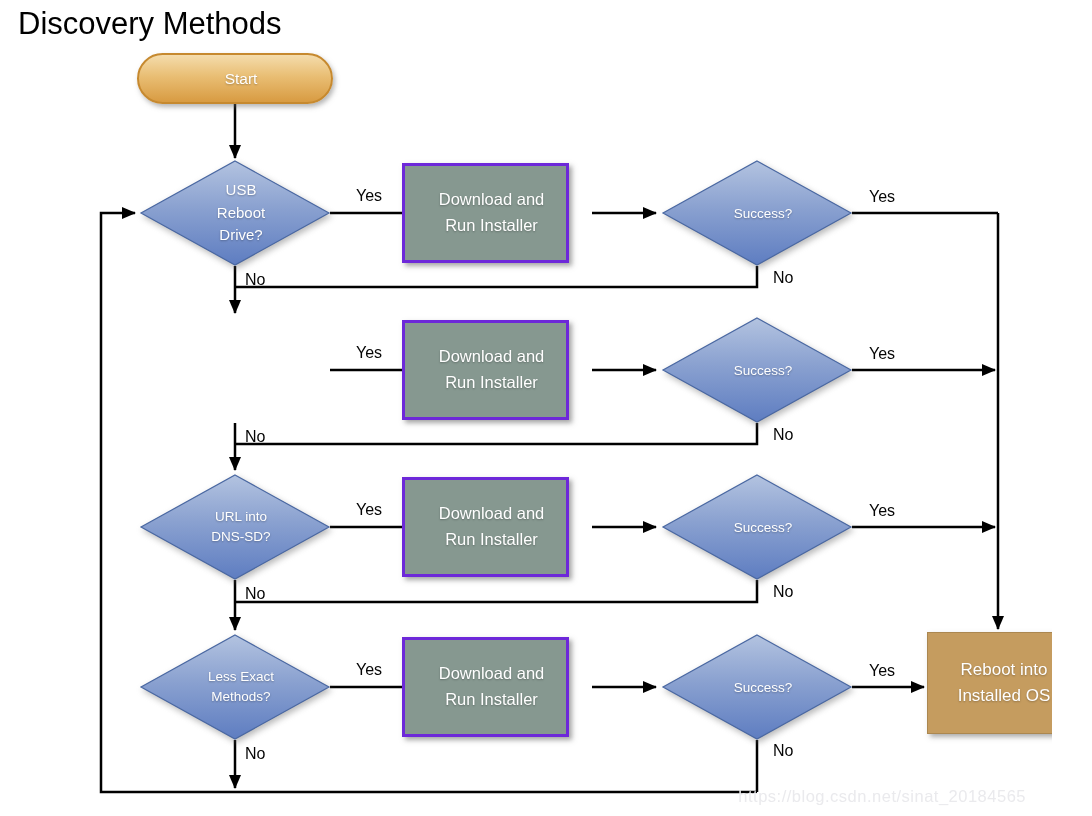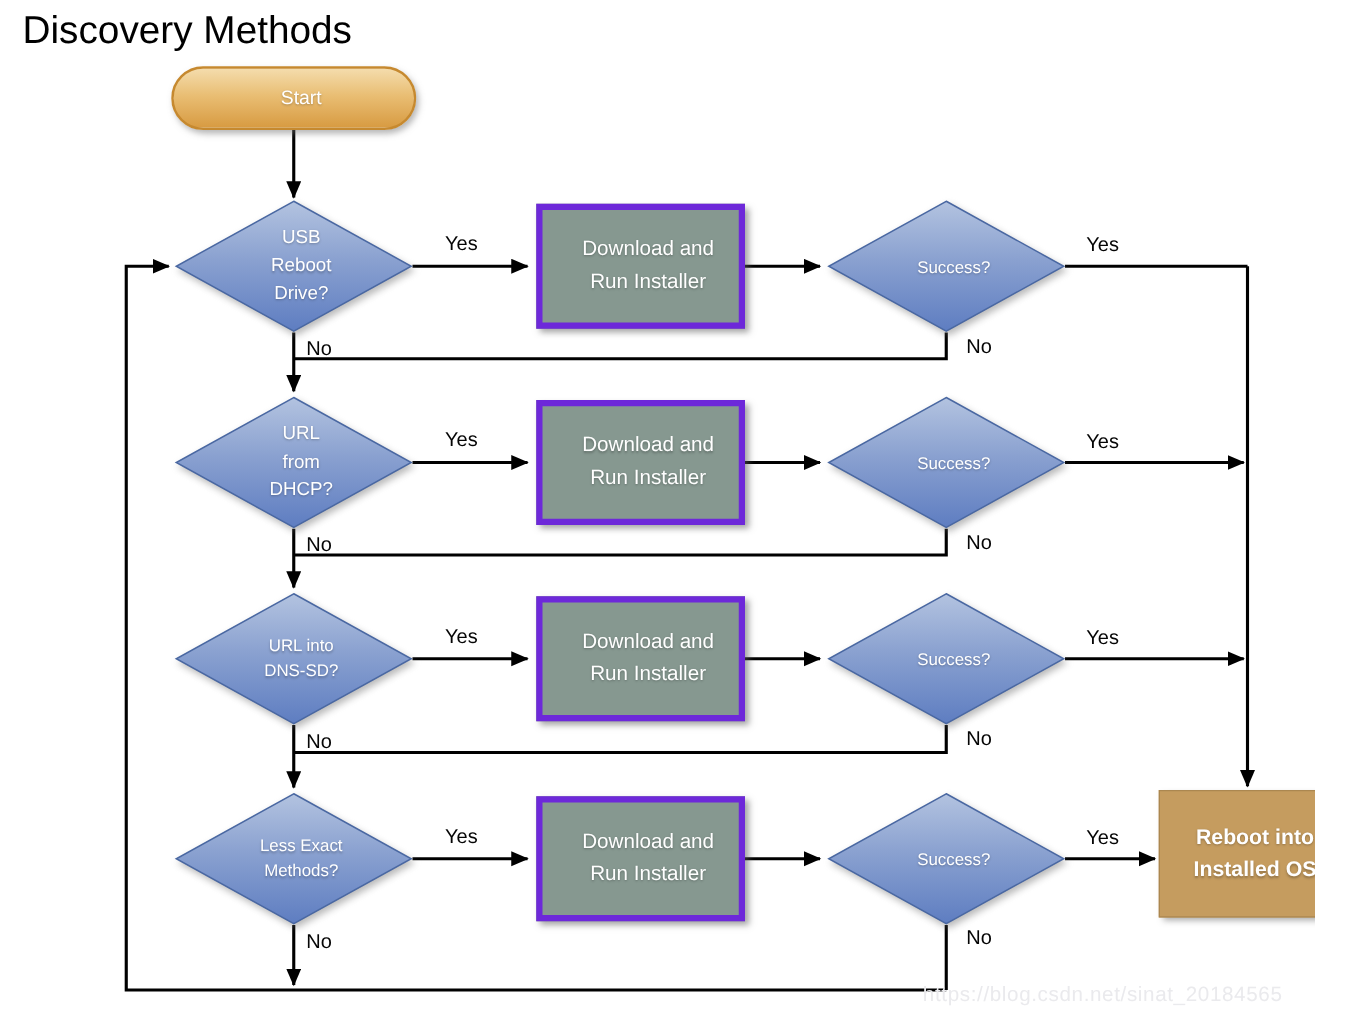--- a/index.html
+++ b/index.html
@@ -14,35 +14,35 @@
     background:linear-gradient(180deg,#F4DCAC 0%,#E9BE74 45%,#D89B42 100%);
     box-shadow:2px 3px 5px rgba(110,110,110,.5);}
 
   .diamond{position:absolute;width:190px;height:106px;}
   .diamond svg{position:absolute;left:0;top:0;overflow:visible;
     filter:drop-shadow(2px 3px 3px rgba(100,100,100,.45));}
   .dec{left:140px;}
   .chk{left:662px;}
   .row1d{top:160px;} .row2d{top:317px;} .row3d{top:474px;} .row4d{top:634px;}
 
-  .process{position:absolute;left:429px;width:167px;height:100px;box-sizing:border-box;
-    background:#869890;border:5px solid #6d28d9;box-shadow:3px 3px 5px rgba(90,90,90,.55);}
+  .process{position:absolute;left:402px;width:167px;height:100px;box-sizing:border-box;
+    background:#869890;border:3px solid #6d28d9;box-shadow:3px 3px 5px rgba(90,90,90,.55);}
   .row1p{top:163px;} .row2p{top:320px;} .row3p{top:477px;} .row4p{top:637px;}
 
   .terminal{position:absolute;left:927px;top:632px;width:142px;height:102px;box-sizing:border-box;
     background:#C59C5F;border:1px solid #AB8750;box-shadow:3px 3px 5px rgba(90,90,90,.5);}
 
   .node-label{position:absolute;left:0;top:0;right:0;bottom:0;display:flex;align-items:center;
     justify-content:center;text-align:center;color:#fff;white-space:pre-line;
     text-shadow:0 1px 2px rgba(0,0,0,.28);padding-left:12px;}
   .start-label{font-size:15.5px;}
   .dec-label{font-size:15px;line-height:1.5;}
   .chk-label{font-size:13.5px;}
   .proc-label{font-size:16.5px;line-height:1.55;}
-  .term-label{font-size:17px;line-height:1.55;font-weight:bold;}
+  .term-label{font-size:17px;line-height:1.55;}
 
   
   .el{position:absolute;font-size:16px;color:#050505;}
 
   
   #wires{position:absolute;left:0;top:0;pointer-events:none;}
   .wm{position:absolute;right:26px;top:787px;font-size:16.5px;color:#EAEAED;letter-spacing:.5px;}
 </style>
 </head>
 <body>
@@ -121,28 +121,20 @@
     <svg width="190" height="106">
         <polygon points="95,1 189,53 95,105 1,53" fill="url(#bluegrad)" stroke="#4A68A2" stroke-width="1.2"></polygon>
       </svg>
     <span class="node-label chk-label">Success?</span>
   </div>
   <span class="el" style="left:356px;top:187px">Yes</span>
   <span class="el" style="left:869px;top:188px">Yes</span>
   <span class="el" style="left:245px;top:271px">No</span>
   <span class="el" style="left:773px;top:269px">No</span>
 
-  <div class="diamond dec row2d">
-    <svg width="190" height="106">
-        <polygon points="95,1 189,53 95,105 1,53" fill="url(#bluegrad)" stroke="#4A68A2" stroke-width="1.2"></polygon>
-      </svg>
-    <span class="node-label dec-label">URL
-from
-DHCP?</span>
-  </div>
   <div class="process row2p">
     <span class="node-label proc-label">Download and
 Run Installer</span>
   </div>
   <div class="diamond chk row2d">
     <svg width="190" height="106">
         <polygon points="95,1 189,53 95,105 1,53" fill="url(#bluegrad)" stroke="#4A68A2" stroke-width="1.2"></polygon>
       </svg>
     <span class="node-label chk-label">Success?</span>
   </div>

